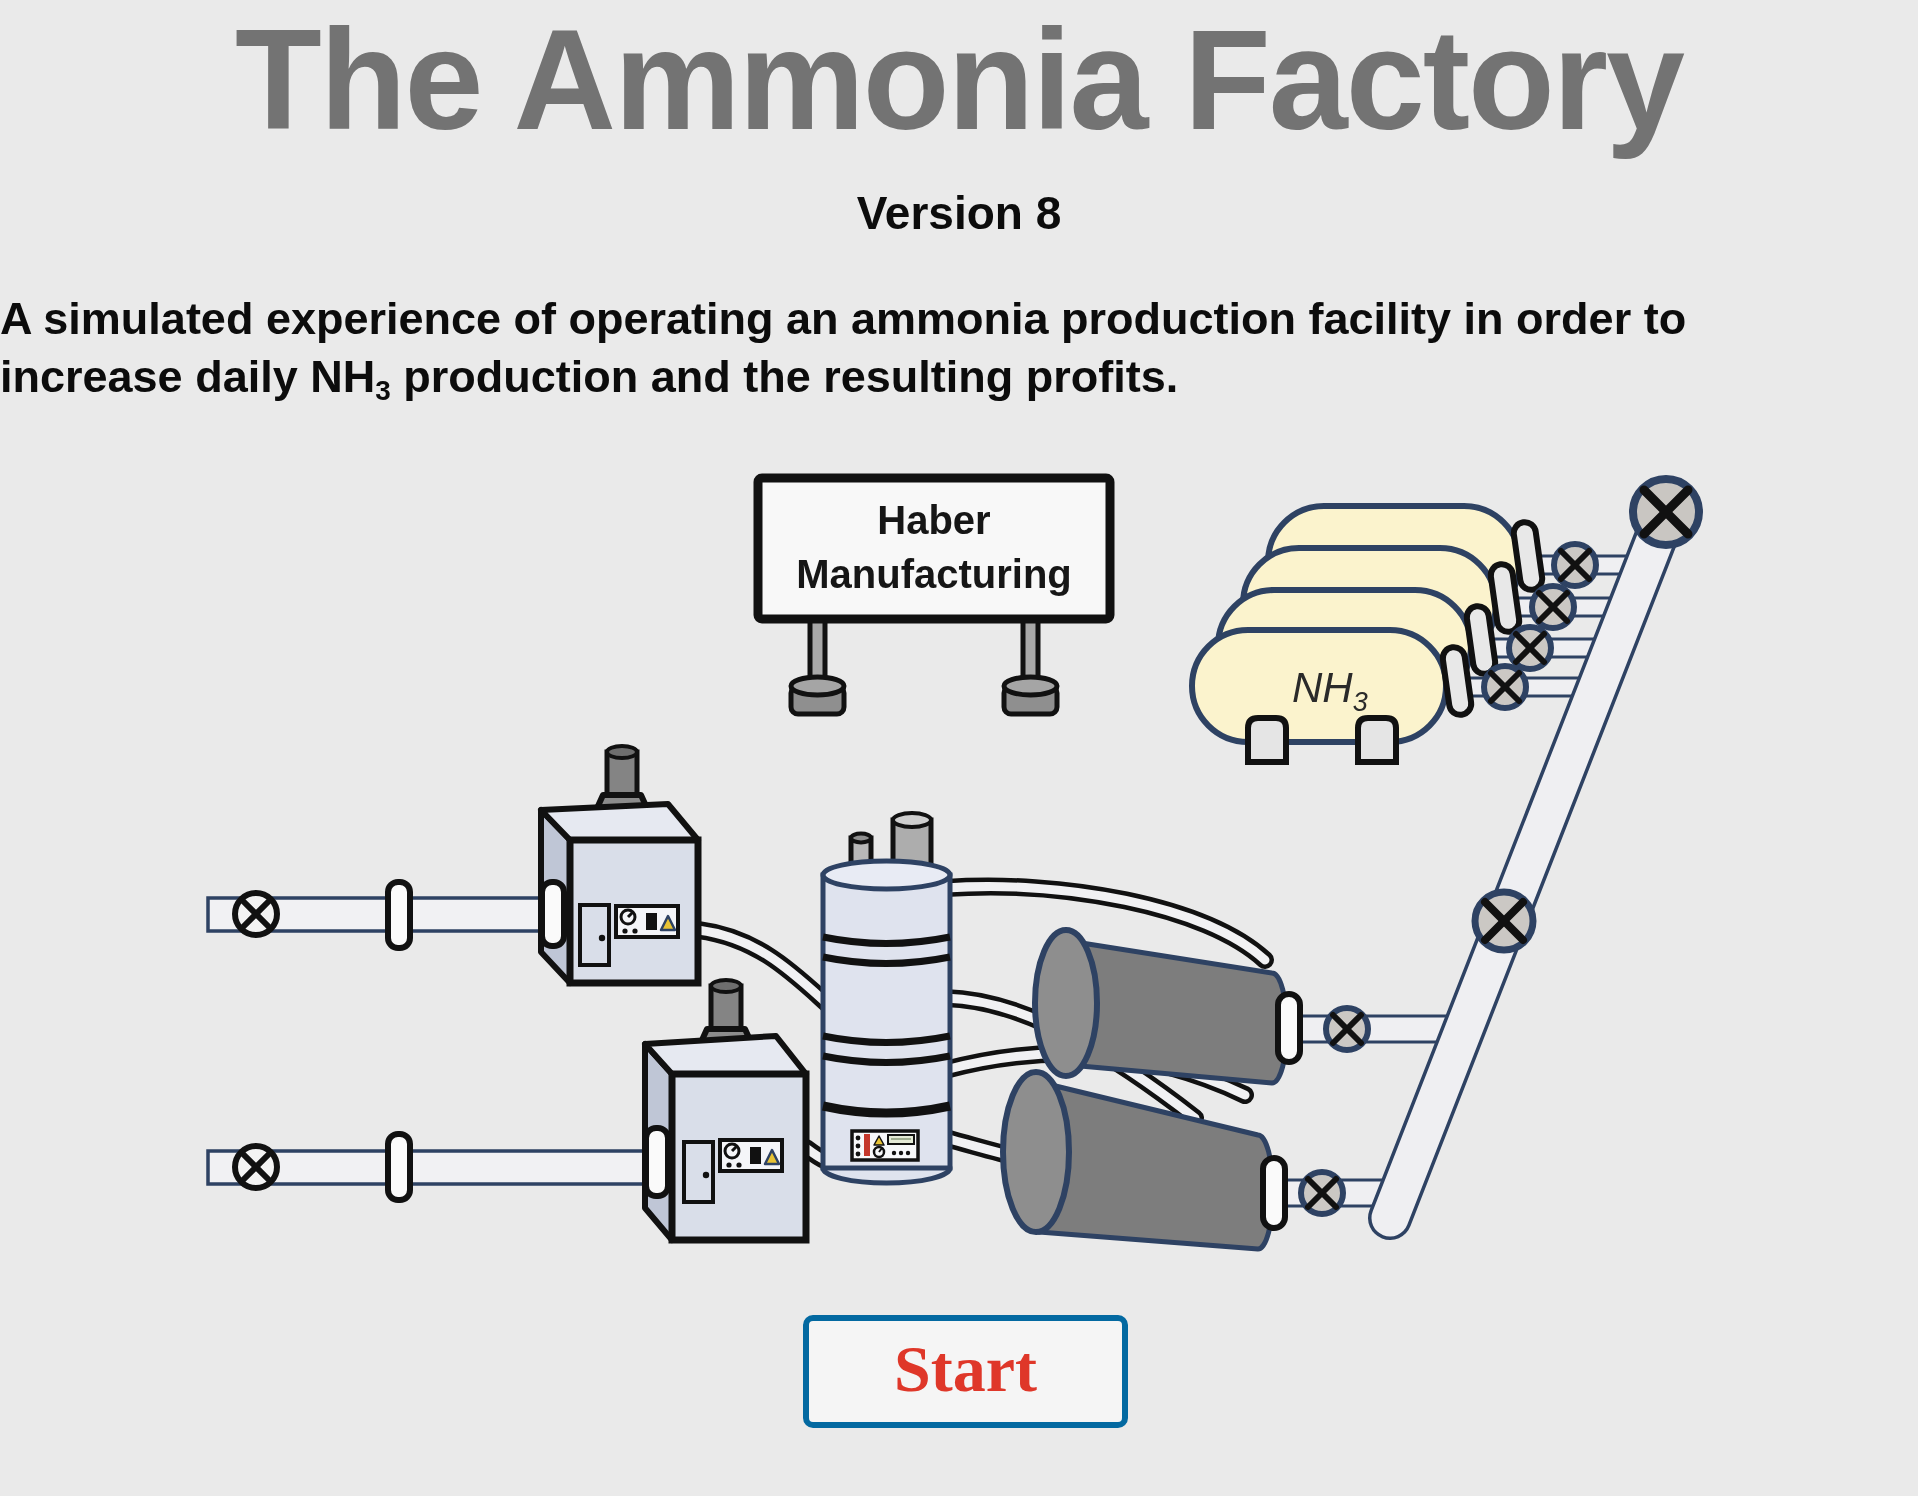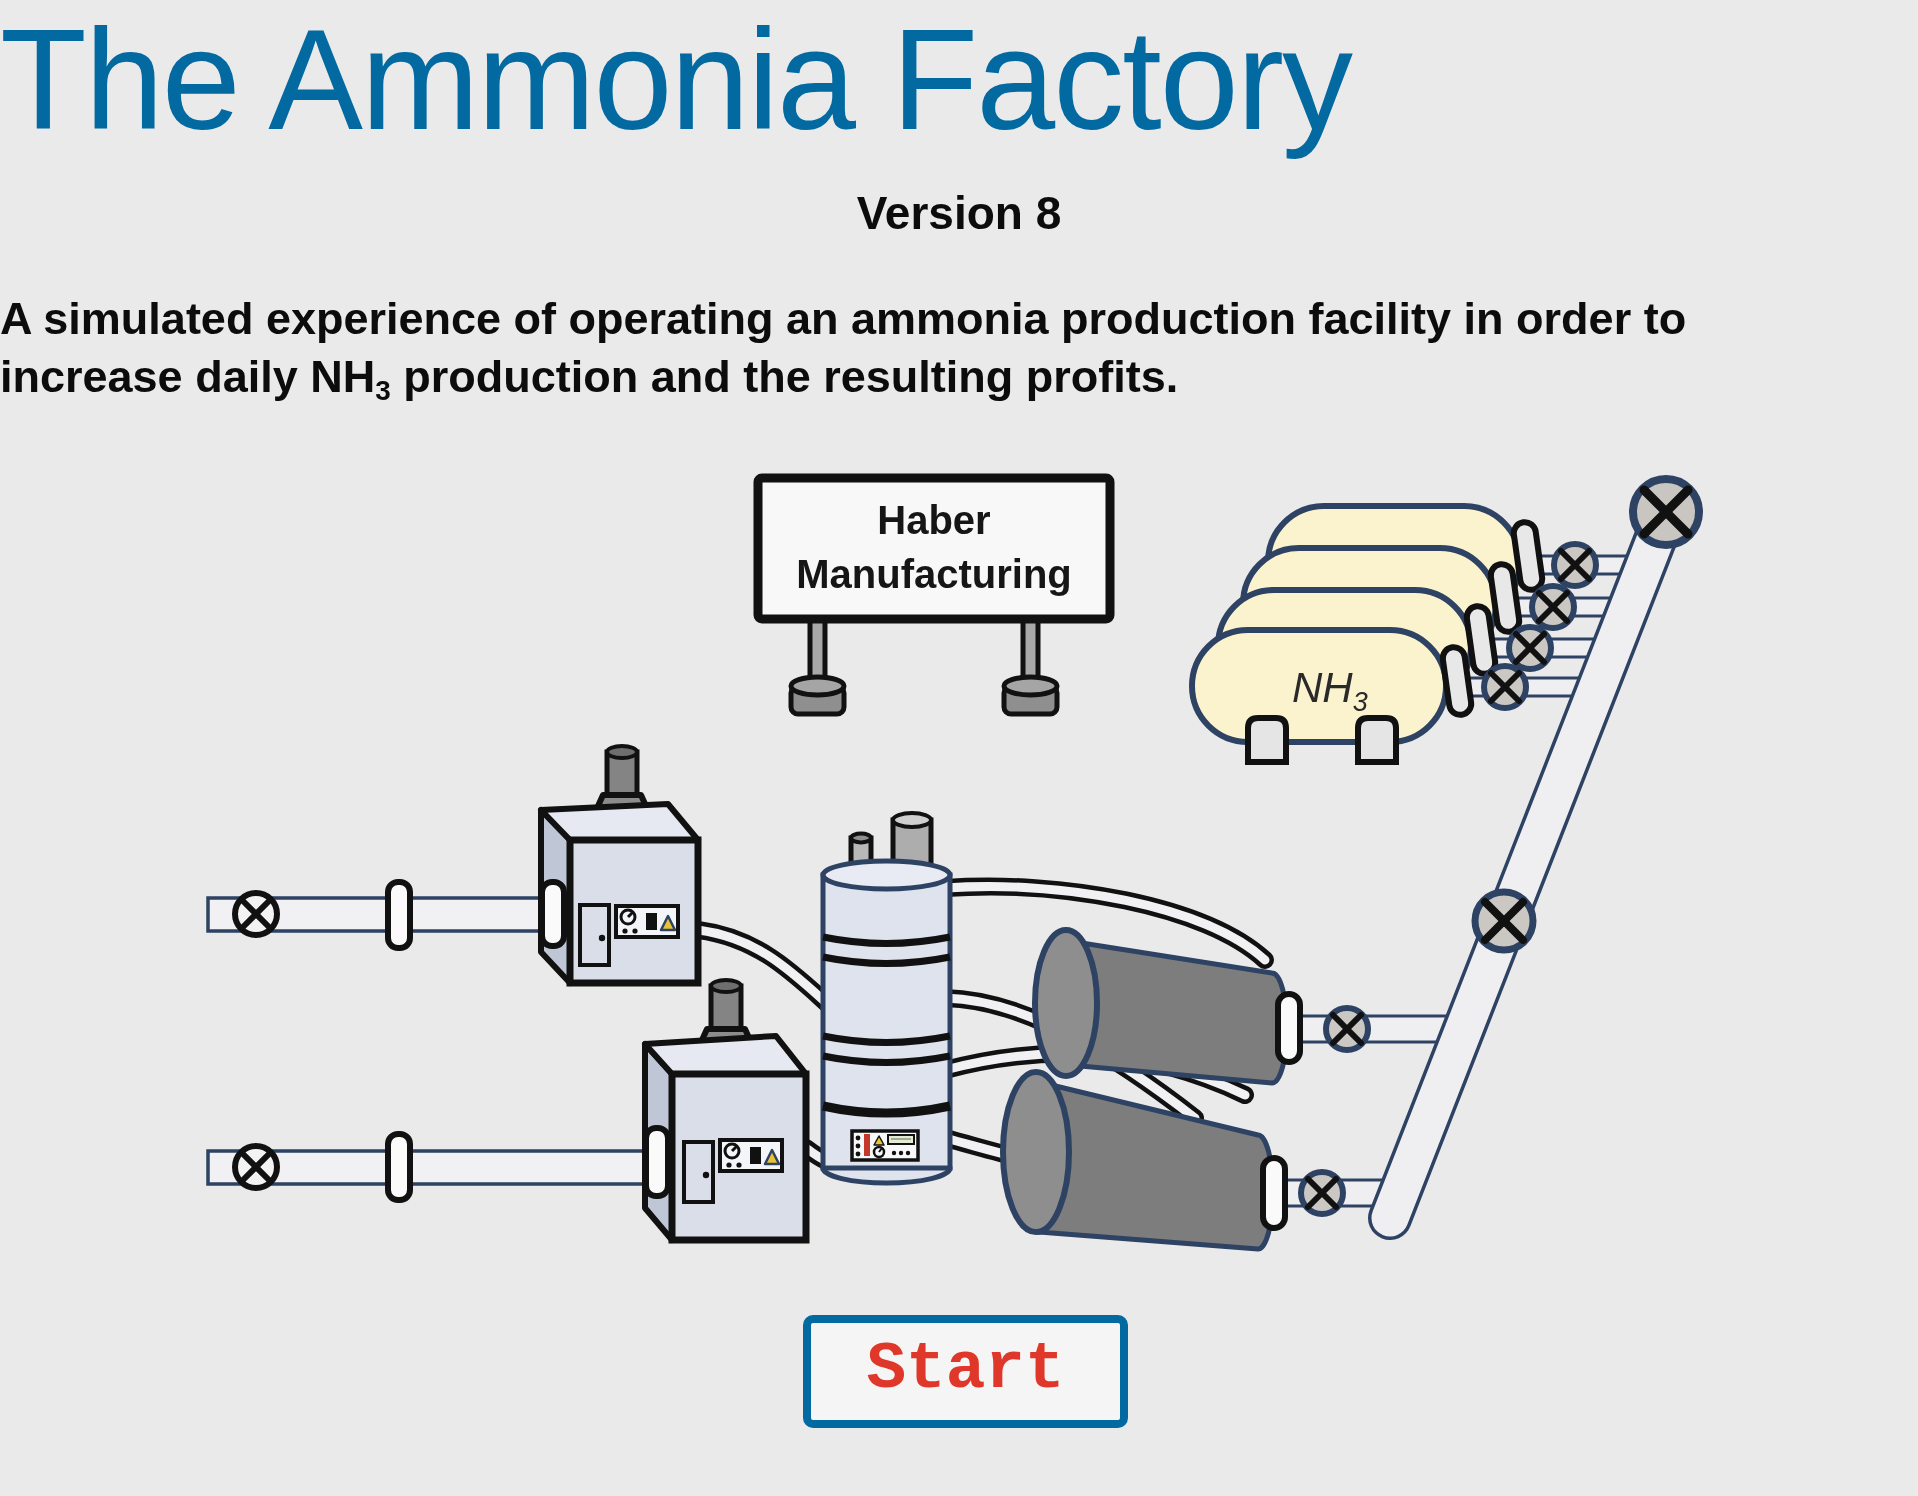--- a/index.html
+++ b/index.html
@@ -6,46 +6,46 @@
   .page{
     position:relative;
     width:1918px;height:1496px;
     background:#EAEAEA;
     overflow:hidden;
     font-family:"Liberation Sans",sans-serif;
     color:#0c0c0c;
   }
   .title{
     position:absolute;top:0px;left:0;width:100%;
-    text-align:left;
-    font-size:142px;font-weight:normal;letter-spacing:-2px;
-    color:#0369a1;
+    text-align:center;
+    font-size:142px;font-weight:bold;letter-spacing:-2px;
+    color:#737373;
     line-height:1.12;
     white-space:nowrap;
   }
   .version{
     position:absolute;top:186px;left:0;width:100%;
     text-align:center;
     font-size:46px;font-weight:bold;color:#0c0c0c;
   }
   .desc{
     position:absolute;top:290px;left:0;width:100%;
     font-size:45px;font-weight:bold;line-height:58px;color:#0c0c0c;
   }
   .desc sub{font-size:0.62em;vertical-align:-0.28em;line-height:0;}
   .diagram{
     position:absolute;top:0;left:0;width:1918px;height:1496px;
   }
   .start{
     position:absolute;left:803px;top:1315px;width:325px;height:113px;
     background:#F5F5F5;
-    border:8px solid #0369a1;
+    border:6px solid #0369a1;
     border-radius:10px;
     color:#DF3729;
-    font-family:Liberation Mono, monospace;
+    font-family:Liberation Serif, serif;
     font-size:66px;font-weight:bold;
     cursor:pointer;
     display:flex;align-items:center;justify-content:center;
     padding-bottom:6px;
     box-sizing:border-box;
   }
   svg text{font-family:"Liberation Sans",sans-serif;}
 </style>
 </head>
 <body>

